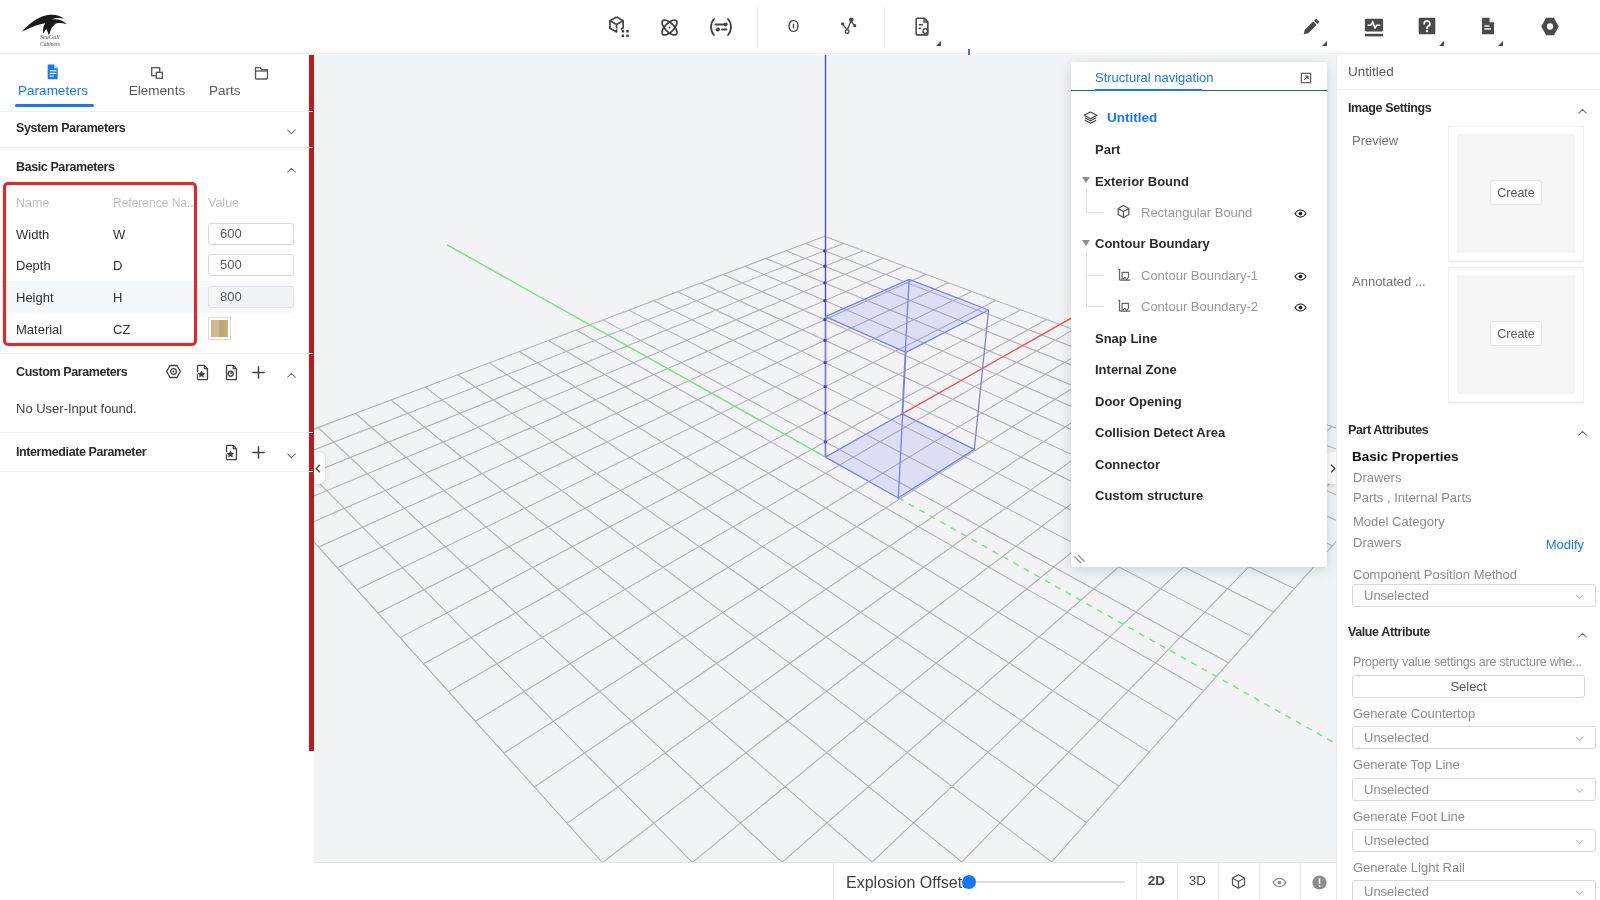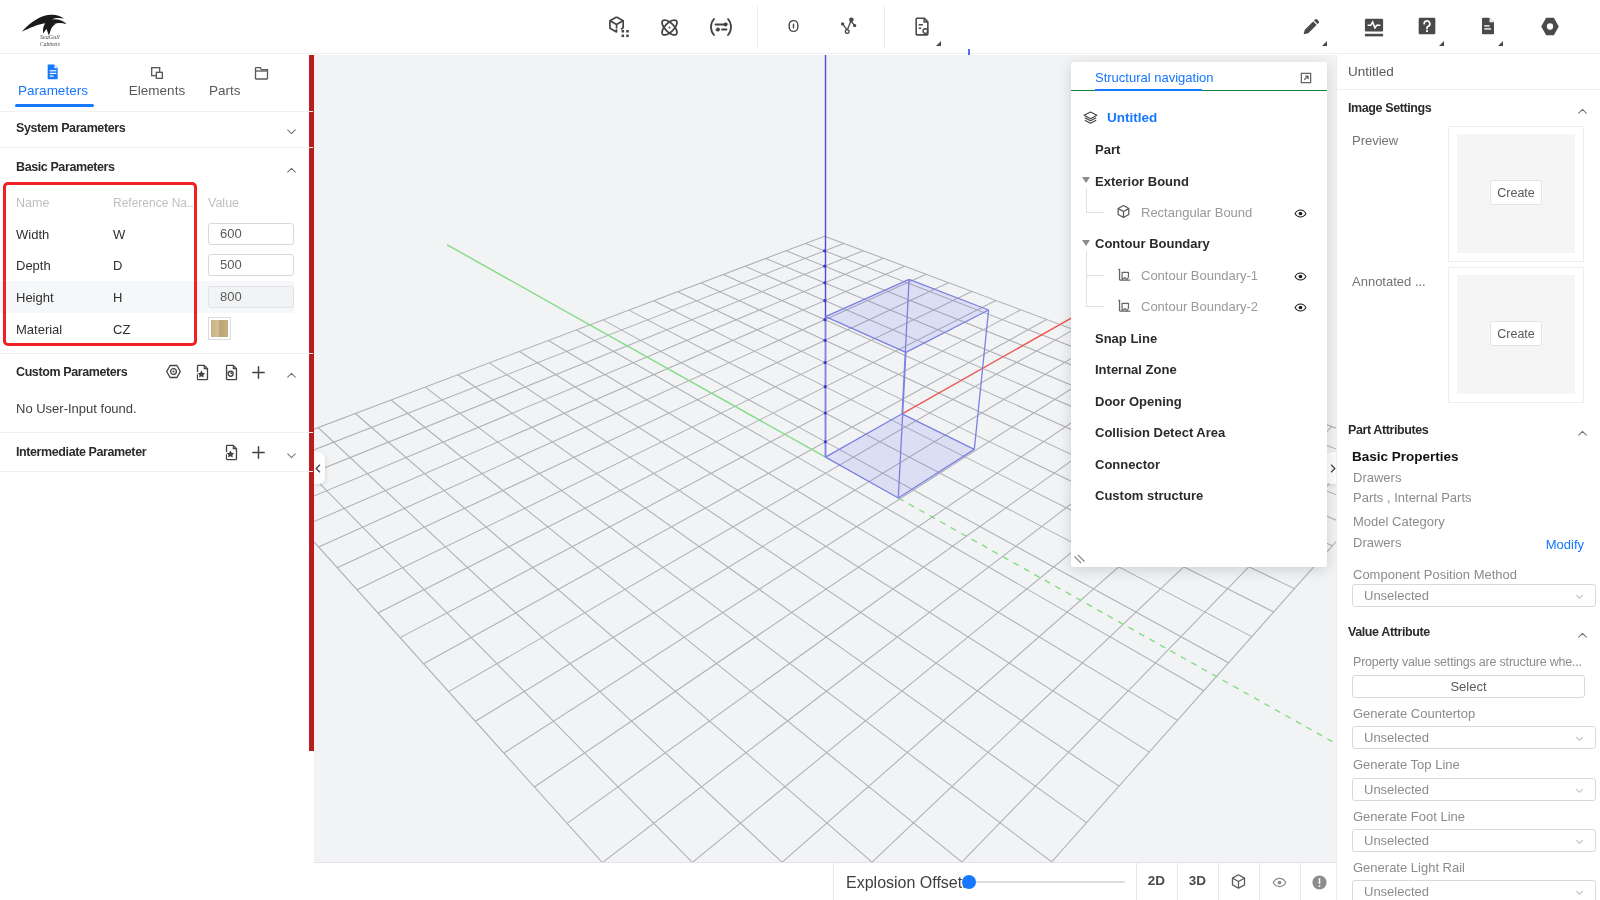--- a/index.html
+++ b/index.html
@@ -225,21 +225,21 @@
       <circle cx="510.6" cy="195.8" r="1.6" fill="#3b3bd0"></circle>
 </svg>
 <div id="bottombar">
 <div class="sep" style="left:519px"></div>
 <div style="position:absolute;left:532px;top:11px;font-size:16px;color:#404040">Explosion Offsets</div>
 <div style="position:absolute;left:648px;top:18px;width:163px;height:2px;background:#dcdcdc;border-radius:1px"></div>
 <div style="position:absolute;left:648px;top:12px;width:14px;height:14px;border-radius:50%;background:#1677ff"></div>
 <div class="sep" style="left:822px"></div>
 <div style="position:absolute;left:822px;top:10px;width:41px;text-align:center;font-size:13.5px;font-weight:700;color:#4a4a4a">2D</div>
 <div class="sep" style="left:863px"></div>
-<div style="position:absolute;left:863px;top:10px;width:41px;text-align:center;font-size:13.5px;font-weight:700;color:#4a4a4a">3D</div>
+<div style="position:absolute;left:863px;top:10px;width:41px;text-align:center;font-size:13.5px;font-weight:400;color:#4a4a4a">3D</div>
 <div class="sep" style="left:904px"></div>
 <div style="position:absolute;left:916px;top:10px"><svg width="17" height="17" viewBox="0 0 24 24" fill="none" style="">
           <path d="M12 2.5l8.5 4.8v9.4L12 21.5l-8.5-4.8V7.3z" stroke="#595959" stroke-width="1.8" stroke-linejoin="round"></path>
           <path d="M3.7 7.4L12 12l8.3-4.6M12 12v9.3" stroke="#595959" stroke-width="1.8" stroke-linejoin="round"></path>
         </svg></div>
 <div class="sep" style="left:945px"></div>
 <div style="position:absolute;left:957px;top:12px"><svg width="17" height="15" viewBox="0 0 24 24" fill="none" style="">
           <path d="M2 12s3.6-6.5 10-6.5S22 12 22 12s-3.6 6.5-10 6.5S2 12 2 12z" stroke="#8c8c8c" stroke-width="2"></path>
           <circle cx="12" cy="12" r="3" fill="#8c8c8c"></circle>
         </svg></div>

